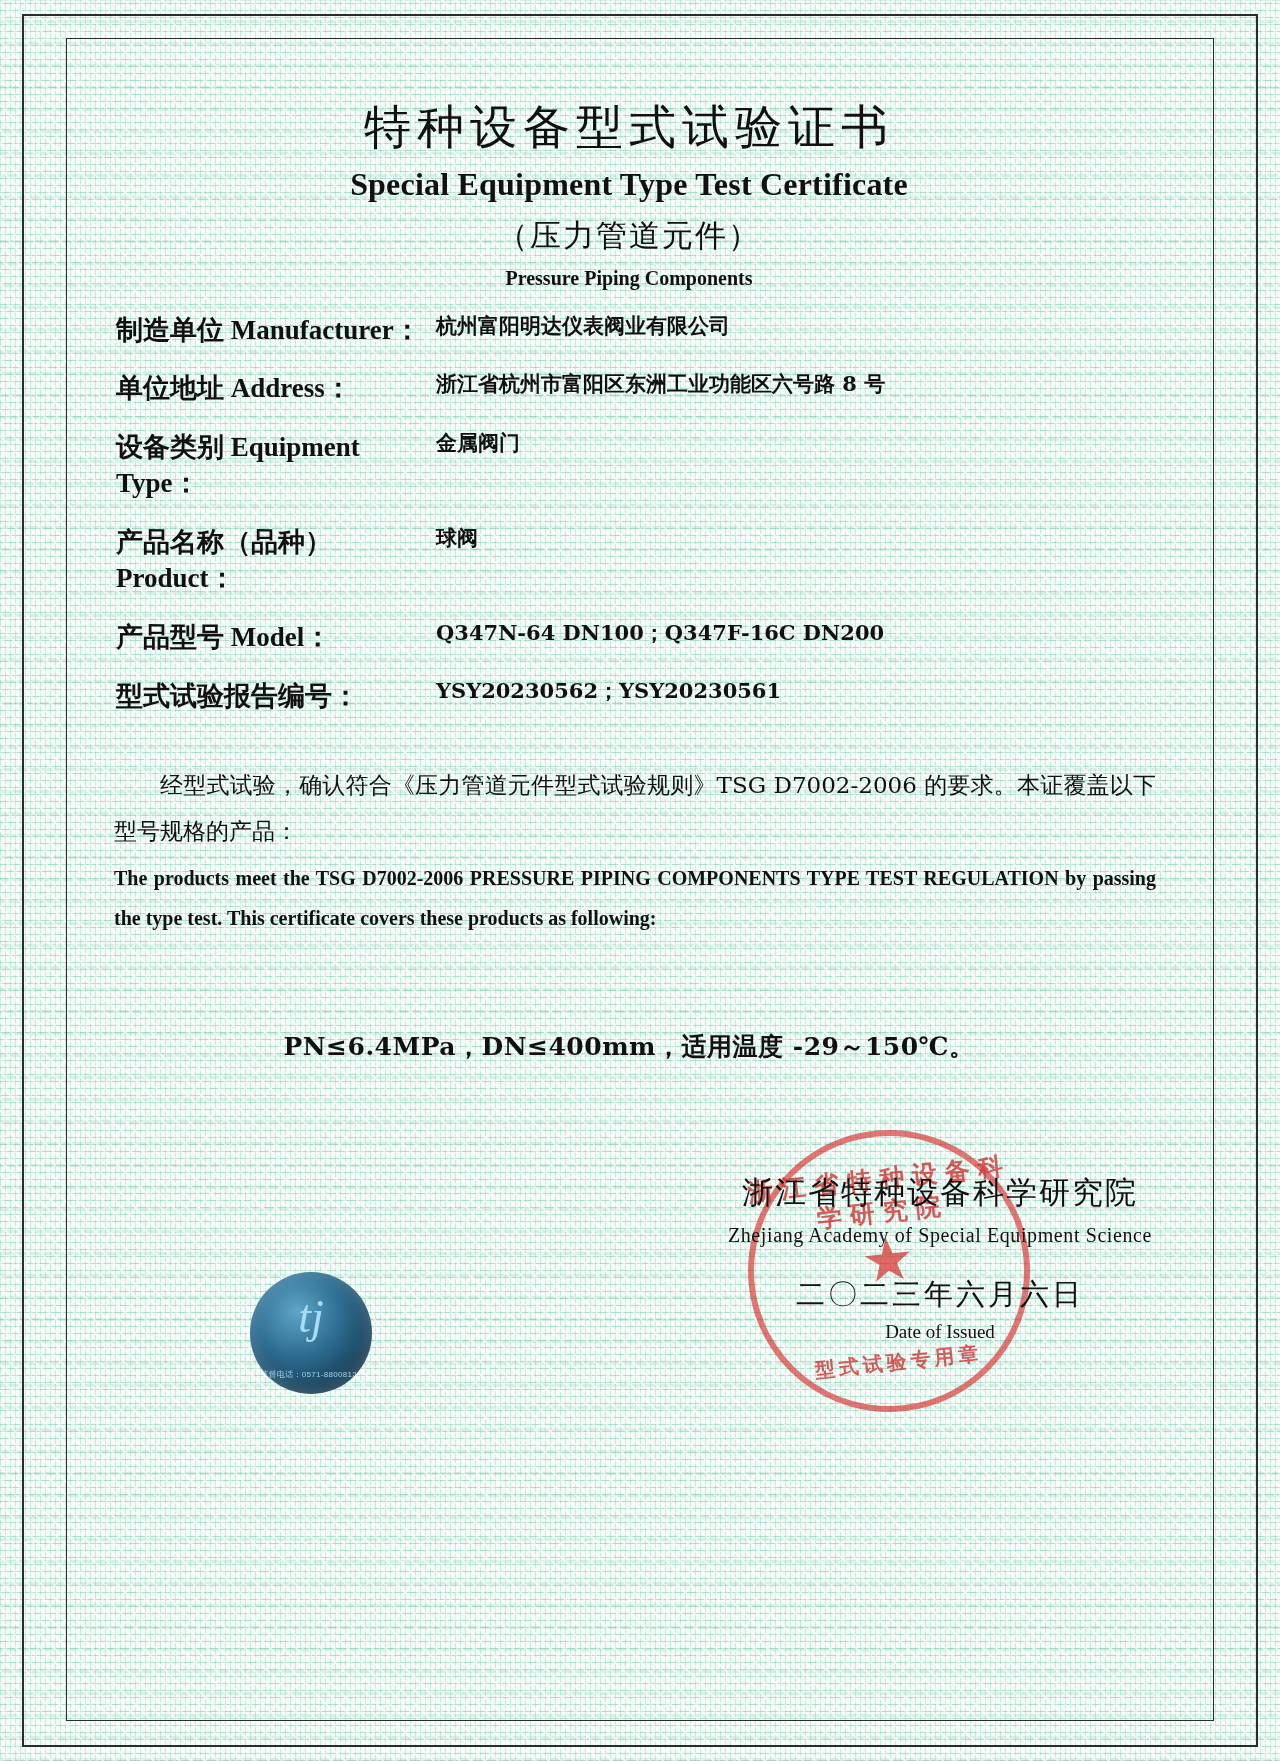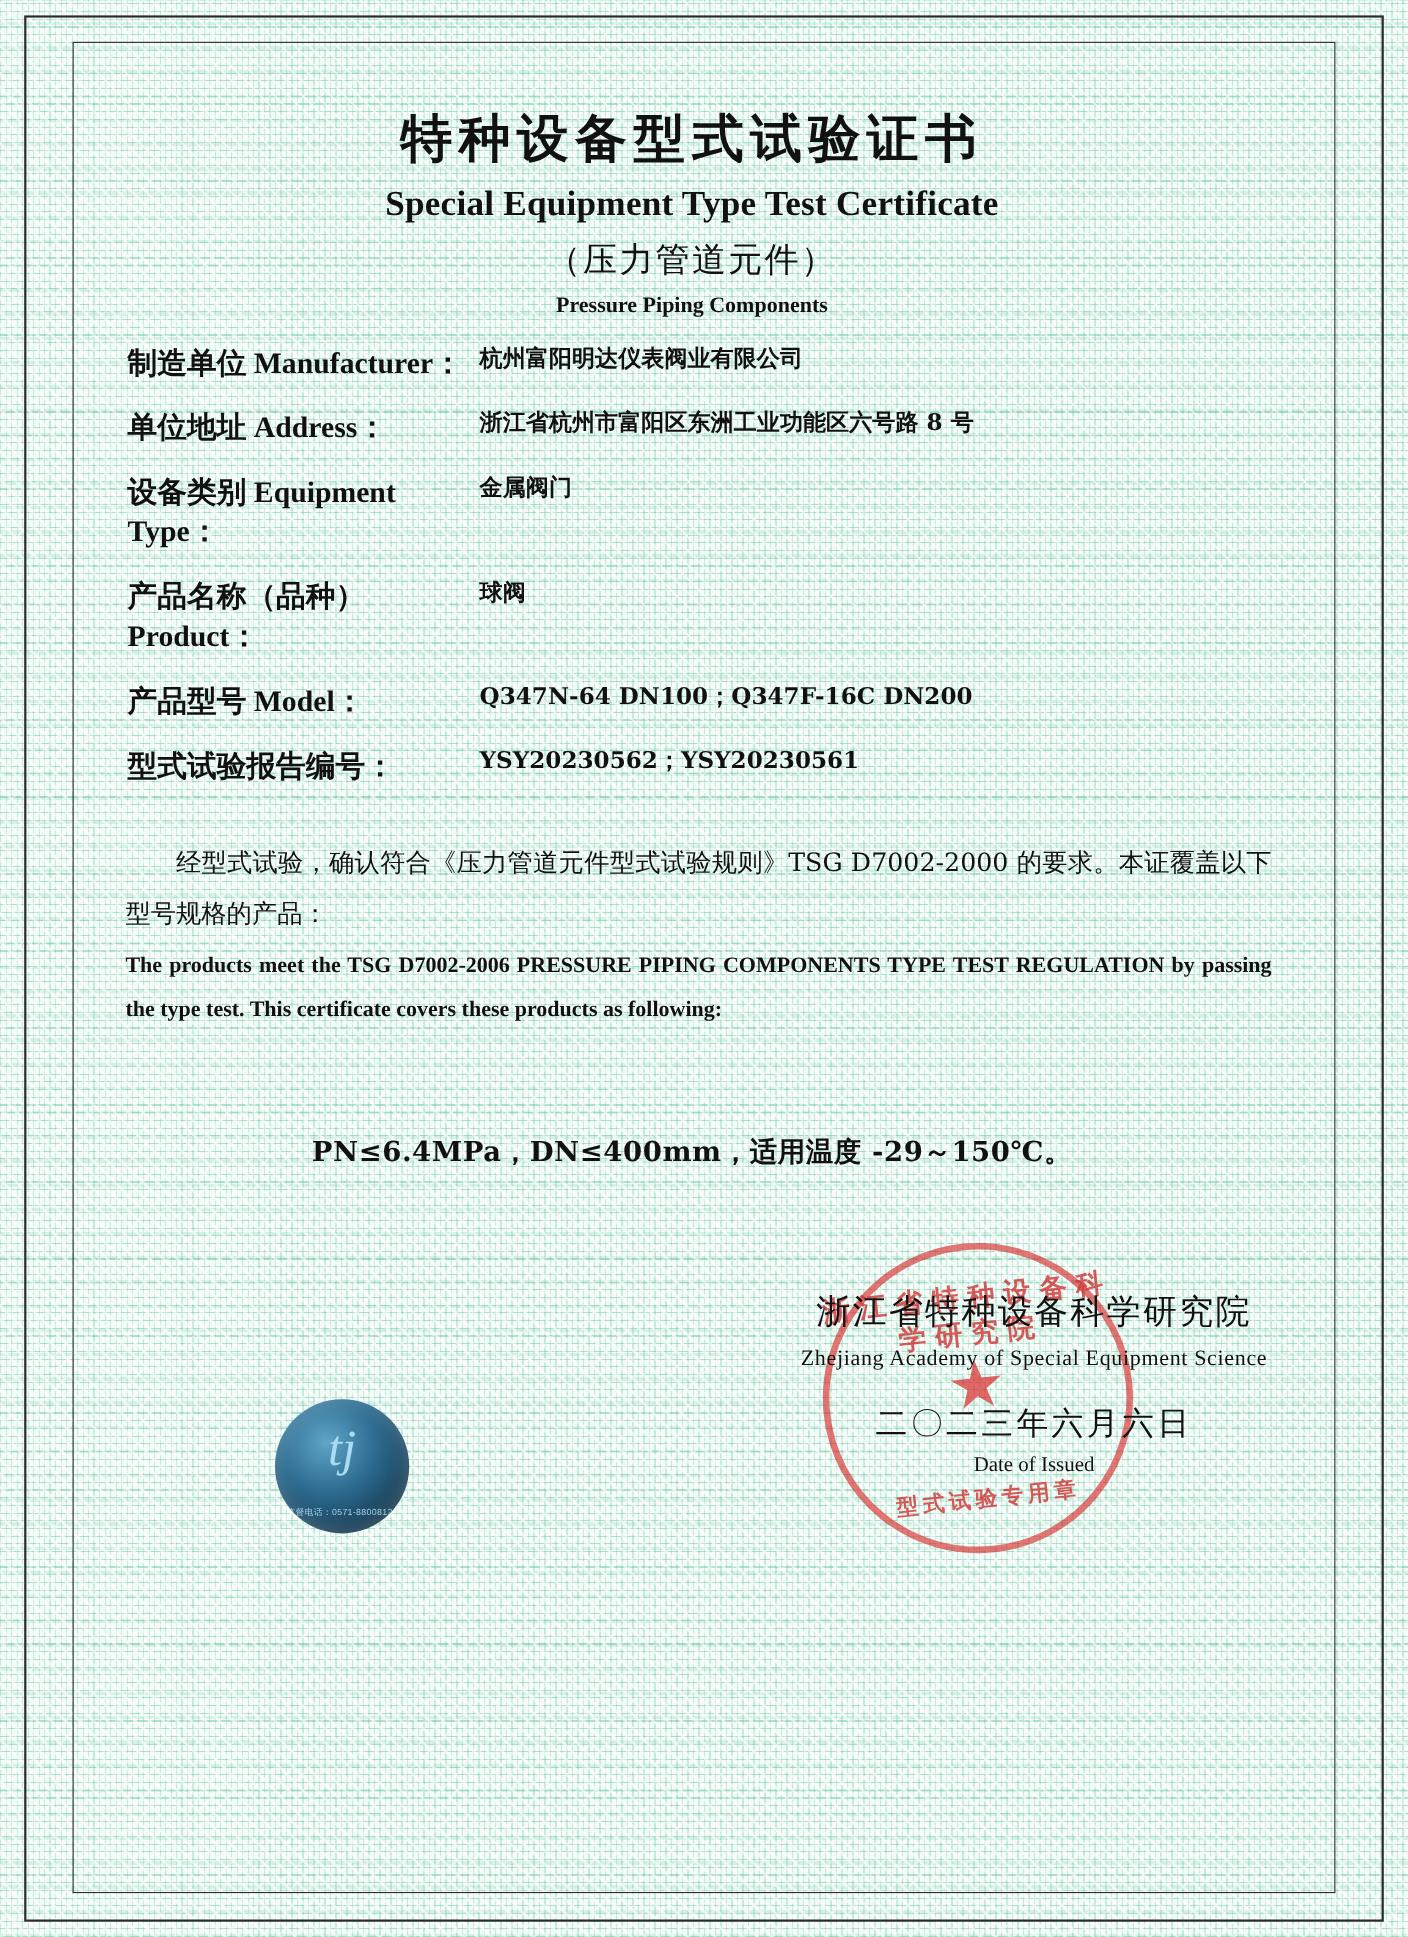--- a/index.html
+++ b/index.html
@@ -81,21 +81,21 @@
     left: 66px; top: 38px;
     width: 1148px; height: 1683px;
     box-sizing: border-box;
     padding: 62px 44px 0 22px;
   }
 
   
   .title-cn {
     text-align: center;
     font-size: 47px;
-    font-weight: 700;
+    font-weight: 400;
     letter-spacing: 6px;
     line-height: 1.15;
     font-family: "DejaVu Serif", "Liberation Serif", serif;
   }
   .title-en {
     text-align: center;
     font-size: 32px;
     font-weight: 700;
     margin-top: 12px;
     letter-spacing: 0.2px;
@@ -360,21 +360,21 @@
     <div class="field-row two-line">
       <div class="field-label">
         <div class="cn">型式试验报告编号：</div>
       </div>
       <div class="field-value">YSY20230562；YSY20230561</div>
     </div>
 
   </div>
 
   <div class="body-block">
-    <div class="para-cn">经型式试验，确认符合《压力管道元件型式试验规则》TSG D7002-2000 的要求。本证覆盖以下型号规格的产品：</div>
+    <div class="para-cn">经型式试验，确认符合《压力管道元件型式试验规则》TSG D7002-2006 的要求。本证覆盖以下型号规格的产品：</div>
     <div class="para-en">The products meet the TSG D7002-2006 PRESSURE PIPING COMPONENTS TYPE TEST REGULATION by passing the type test. This certificate covers these products as following:</div>
   </div>
 
   <div class="spec-line">PN≤6.4MPa，DN≤400mm，适用温度 -29～150℃。</div>
 
 </div>
 
 <div class="seal">
   <div class="seal-arc-top">浙江省特种设备科学研究院</div>
   <div class="seal-inner-star">★</div>

